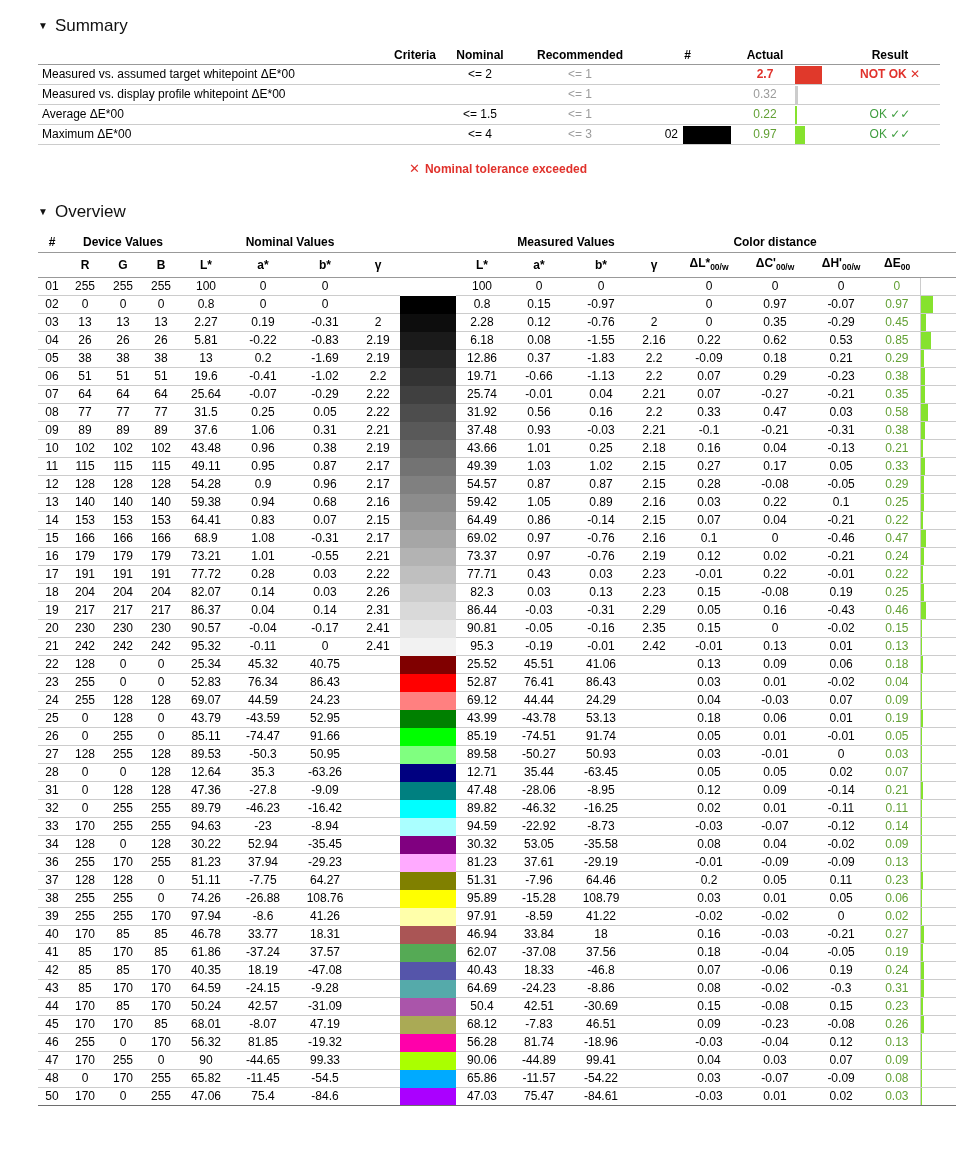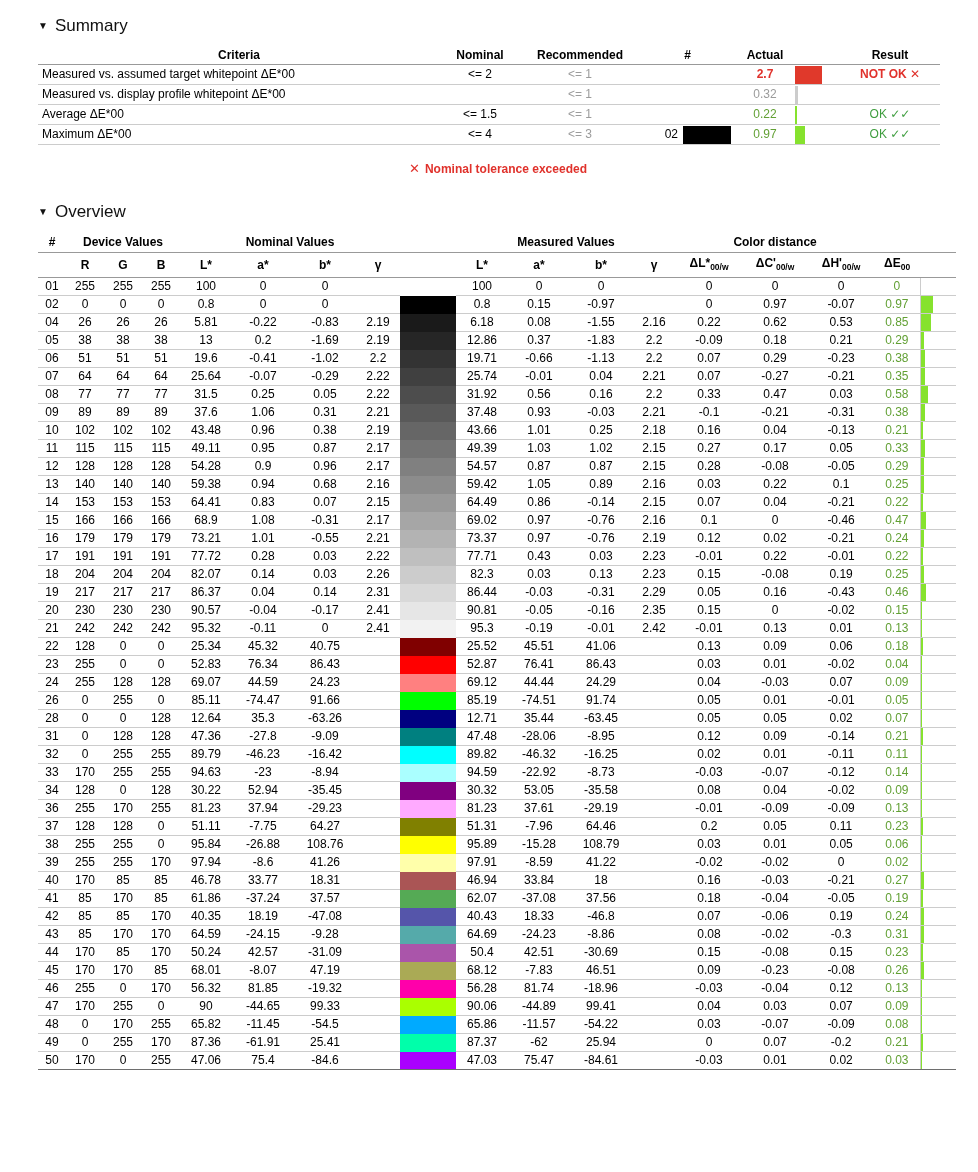--- a/index.html
+++ b/index.html
@@ -15,21 +15,21 @@
   }
   h2.section-heading .tri{font-size:10px;margin-right:7px;vertical-align:2px;color:#111;cursor:pointer;}
   table{border-collapse:collapse;table-layout:fixed;}
 
   
   .summary-table{width:902px;margin-top:4px;}
   .summary-table th{
     font-weight:700;padding:2px 4px;border-bottom:1px solid var(--line_dark);
     text-align:center;white-space:nowrap;
   }
-  .summary-table th.crit{text-align:center;}
+  .summary-table th.crit{text-align:right;}
   .summary-table td{
     padding:0 4px;height:19px;line-height:19px;border-bottom:1px solid var(--line);
     text-align:center;white-space:nowrap;overflow:hidden;
   }
   .summary-table td.crit{text-align:left;}
   .summary-table td.numcell{text-align:right;}
   .max-patch{display:inline-block;width:48px;height:18px;vertical-align:middle;margin-left:5px;}
   .sum-bar-cell{padding:0 !important;}
   .sum-bar{height:18px;width:0;}
   .b-notok{background:var(--bar_red);}
@@ -248,20 +248,42 @@
     <td></td>
     <td>0</td>
     <td>0.97</td>
     <td>-0.07</td>
     <td class="de">0.97</td>
     <td class="de-bar-cell">
               <div class="de-bar" style="width: 12px;"></div>
             </td>
   </tr>
 
+  <tr>
+    <td>03</td>
+    <td>13</td>
+    <td>13</td>
+    <td>13</td>
+    <td>2.27</td>
+    <td>0.19</td>
+    <td>-0.31</td>
+    <td>2</td>
+    <td class="swatch" style="background: rgb(13, 13, 13);"></td>
+    <td>2.28</td>
+    <td>0.12</td>
+    <td>-0.76</td>
+    <td>2</td>
+    <td>0</td>
+    <td>0.35</td>
+    <td>-0.29</td>
+    <td class="de">0.45</td>
+    <td class="de-bar-cell">
+              <div class="de-bar" style="width: 5.6px;"></div>
+            </td>
+  </tr>
 
   <tr>
     <td>04</td>
     <td>26</td>
     <td>26</td>
     <td>26</td>
     <td>5.81</td>
     <td>-0.22</td>
     <td>-0.83</td>
     <td>2.19</td>
@@ -732,20 +754,42 @@
     <td></td>
     <td>0.04</td>
     <td>-0.03</td>
     <td>0.07</td>
     <td class="de">0.09</td>
     <td class="de-bar-cell">
               <div class="de-bar" style="width: 1.1px;"></div>
             </td>
   </tr>
 
+  <tr>
+    <td>25</td>
+    <td>0</td>
+    <td>128</td>
+    <td>0</td>
+    <td>43.79</td>
+    <td>-43.59</td>
+    <td>52.95</td>
+    <td></td>
+    <td class="swatch" style="background: rgb(0, 128, 0);"></td>
+    <td>43.99</td>
+    <td>-43.78</td>
+    <td>53.13</td>
+    <td></td>
+    <td>0.18</td>
+    <td>0.06</td>
+    <td>0.01</td>
+    <td class="de">0.19</td>
+    <td class="de-bar-cell">
+              <div class="de-bar" style="width: 2.4px;"></div>
+            </td>
+  </tr>
 
   <tr>
     <td>26</td>
     <td>0</td>
     <td>255</td>
     <td>0</td>
     <td>85.11</td>
     <td>-74.47</td>
     <td>91.66</td>
     <td></td>
@@ -756,20 +800,42 @@
     <td></td>
     <td>0.05</td>
     <td>0.01</td>
     <td>-0.01</td>
     <td class="de">0.05</td>
     <td class="de-bar-cell">
               <div class="de-bar" style="width: 1px;"></div>
             </td>
   </tr>
 
+  <tr>
+    <td>27</td>
+    <td>128</td>
+    <td>255</td>
+    <td>128</td>
+    <td>89.53</td>
+    <td>-50.3</td>
+    <td>50.95</td>
+    <td></td>
+    <td class="swatch" style="background: rgb(128, 255, 128);"></td>
+    <td>89.58</td>
+    <td>-50.27</td>
+    <td>50.93</td>
+    <td></td>
+    <td>0.03</td>
+    <td>-0.01</td>
+    <td>0</td>
+    <td class="de">0.03</td>
+    <td class="de-bar-cell">
+              <div class="de-bar" style="width: 1px;"></div>
+            </td>
+  </tr>
 
   <tr>
     <td>28</td>
     <td>0</td>
     <td>0</td>
     <td>128</td>
     <td>12.64</td>
     <td>35.3</td>
     <td>-63.26</td>
     <td></td>
@@ -926,21 +992,21 @@
     <td class="de-bar-cell">
               <div class="de-bar" style="width: 2.9px;"></div>
             </td>
   </tr>
 
   <tr>
     <td>38</td>
     <td>255</td>
     <td>255</td>
     <td>0</td>
-    <td>95.84</td>
+    <td>74.26</td>
     <td>-26.88</td>
     <td>108.76</td>
     <td></td>
     <td class="swatch" style="background: rgb(255, 255, 0);"></td>
     <td>95.89</td>
     <td>-15.28</td>
     <td>108.79</td>
     <td></td>
     <td>0.03</td>
     <td>0.01</td>
@@ -1174,42 +1240,20 @@
     <td></td>
     <td>0.03</td>
     <td>-0.07</td>
     <td>-0.09</td>
     <td class="de">0.08</td>
     <td class="de-bar-cell">
               <div class="de-bar" style="width: 1px;"></div>
             </td>
   </tr>
 
-  <tr>
-    <td>49</td>
-    <td>0</td>
-    <td>255</td>
-    <td>170</td>
-    <td>87.36</td>
-    <td>-61.91</td>
-    <td>25.41</td>
-    <td></td>
-    <td class="swatch" style="background: rgb(0, 255, 170);"></td>
-    <td>87.37</td>
-    <td>-62</td>
-    <td>25.94</td>
-    <td></td>
-    <td>0</td>
-    <td>0.07</td>
-    <td>-0.2</td>
-    <td class="de">0.21</td>
-    <td class="de-bar-cell">
-              <div class="de-bar" style="width: 2.6px;"></div>
-            </td>
-  </tr>
 
   <tr>
     <td>50</td>
     <td>170</td>
     <td>0</td>
     <td>255</td>
     <td>47.06</td>
     <td>75.4</td>
     <td>-84.6</td>
     <td></td>

